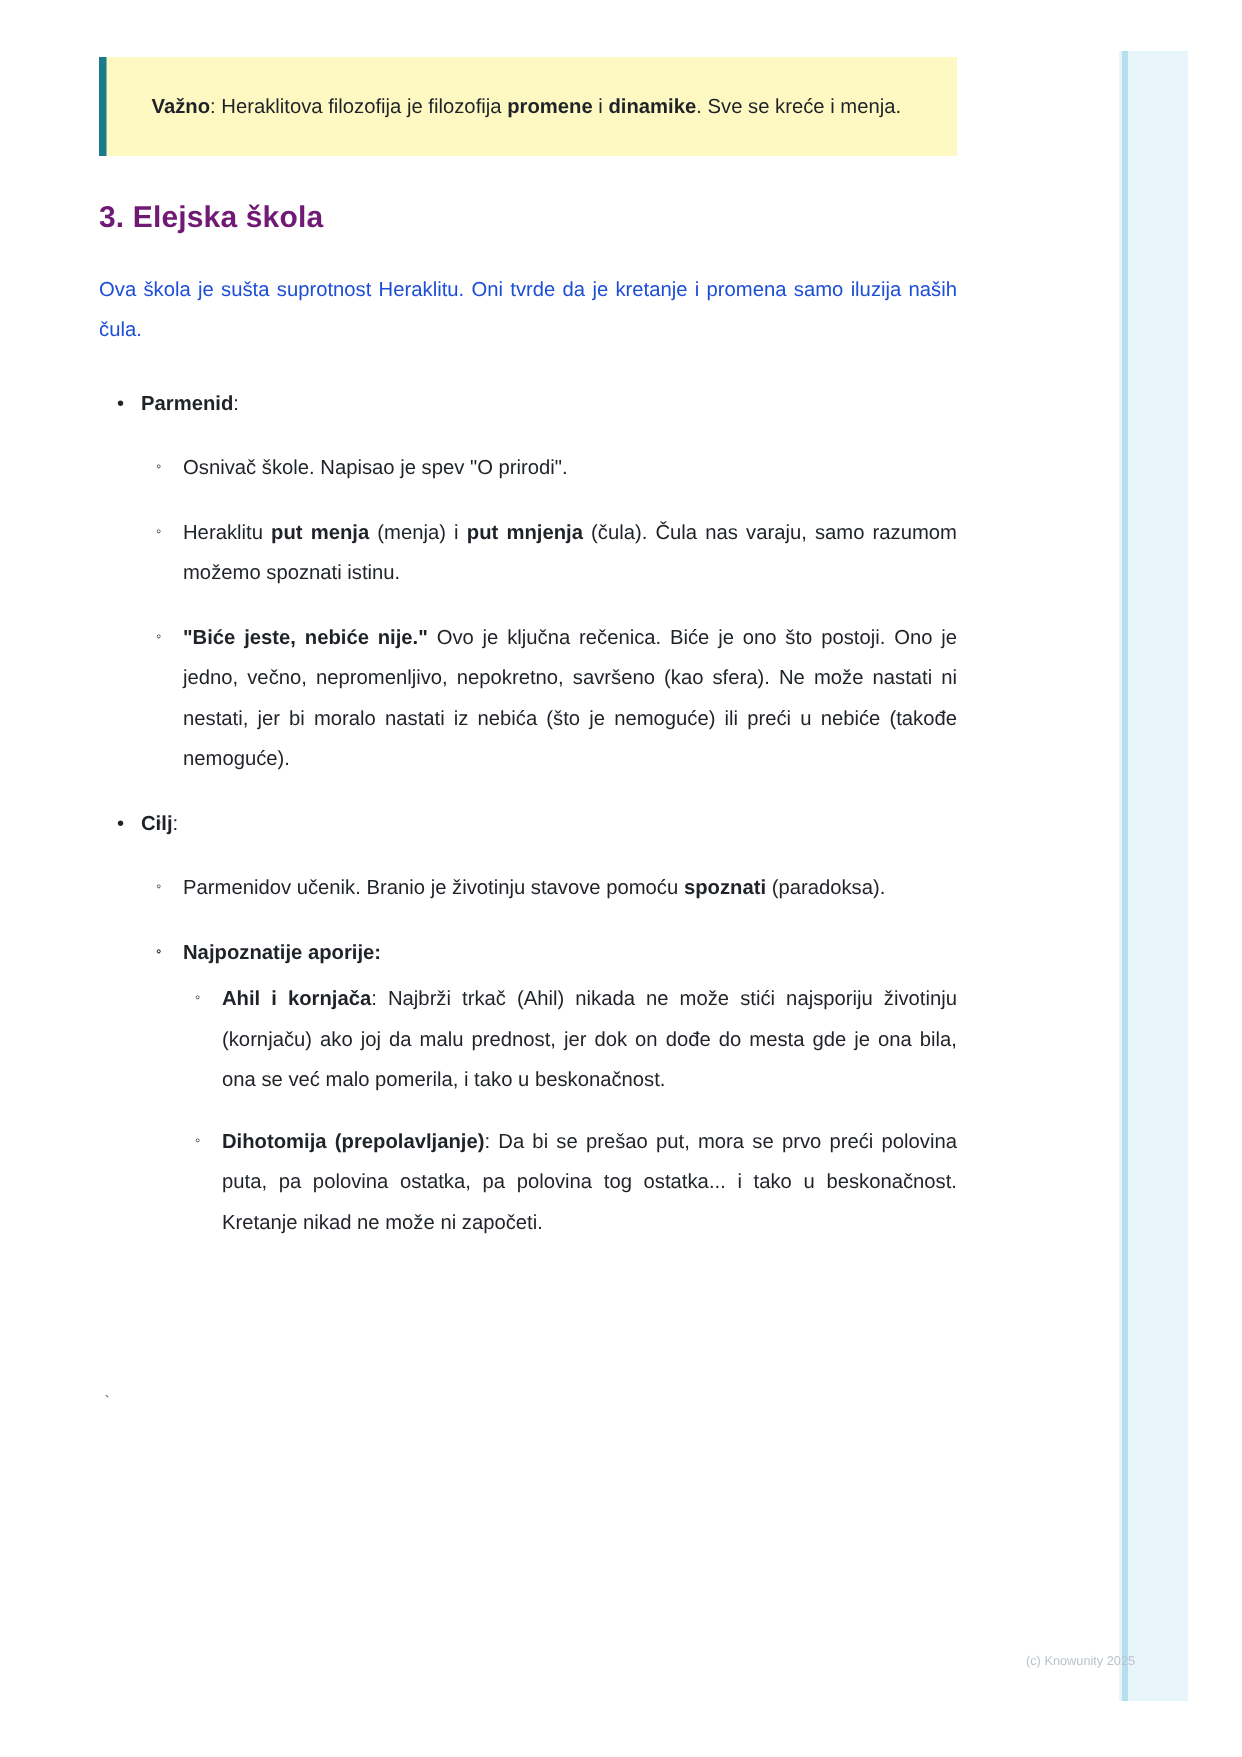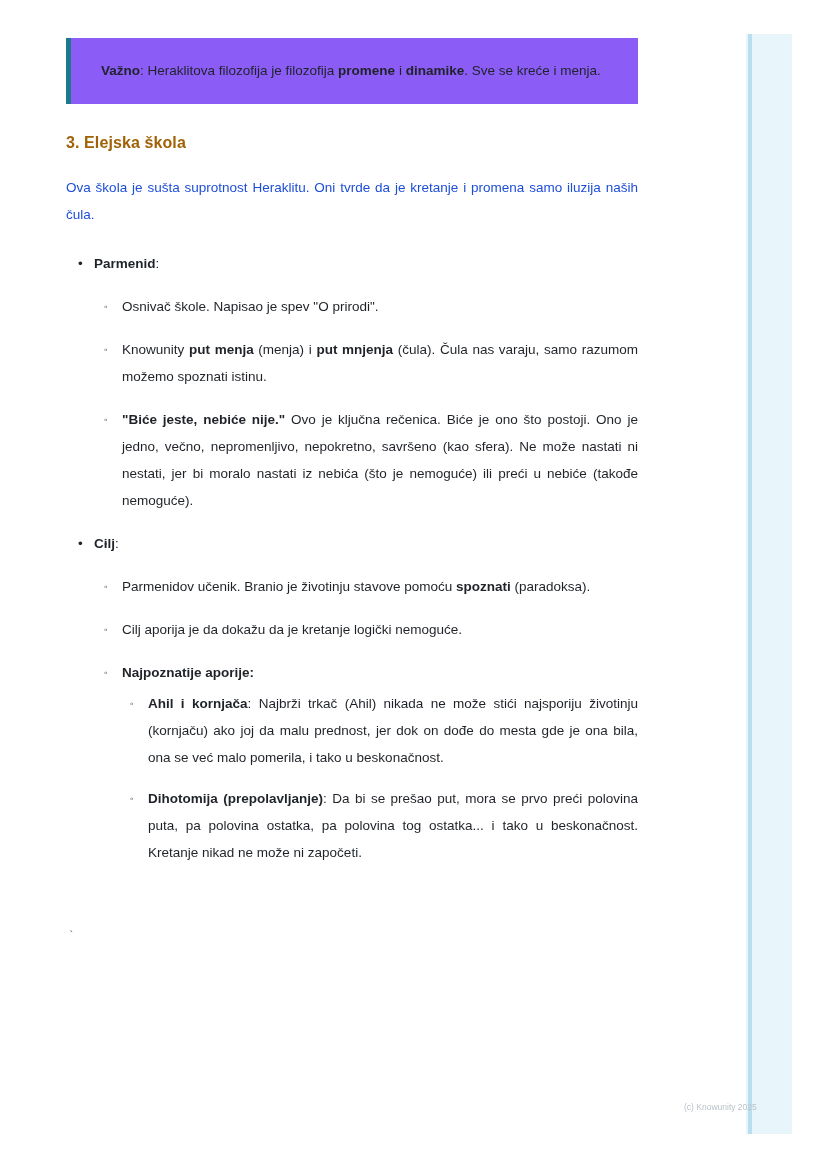--- a/index.html
+++ b/index.html
@@ -45,41 +45,41 @@
   .content {
     position: absolute;
     left: 66px;
     top: 38px;
     width: 572px;
   }
 
   
   .callout {
     position: relative;
-    background: #8b5cf6;
+    background: #fef9c3;
     border-left: 5px solid #1b7b8c;
     padding: 20px 26px 20px 30px;
     box-sizing: border-box;
     width: 572px;
     margin-bottom: 30px;
   }
   .callout p {
     margin: 0;
     font-size: 13.5px;
     line-height: 1.95;
     color: #1f2328;
     text-align: justify;
   }
 
   
   h2.section-heading {
     margin: 0 0 22px 0;
-    font-size: 16px;
+    font-size: 20px;
     font-weight: bold;
-    color: #a16207;
+    color: #701a75;
     letter-spacing: 0.1px;
   }
 
   
   p.body-text {
     margin: 0 0 22px 0;
     font-size: 13.5px;
     line-height: 2.0;
     color: #1d4ed8;
     text-align: justify;
@@ -200,21 +200,21 @@
         <span class="marker">•</span>
         <b>Parmenid</b><span>:</span>
 
         <ul class="lvl2">
           <li>
             <span class="marker">◦</span>
             <span>Osnivač škole. Napisao je spev "O prirodi".</span>
           </li>
           <li>
             <span class="marker">◦</span>
-            <span>Knowunity </span><b>put menja</b><span> (menja) i </span><b>put mnjenja</b><span> (čula). Čula nas varaju, samo razumom možemo spoznati istinu.</span>
+            <span>Heraklitu </span><b>put menja</b><span> (menja) i </span><b>put mnjenja</b><span> (čula). Čula nas varaju, samo razumom možemo spoznati istinu.</span>
           </li>
           <li>
             <span class="marker">◦</span>
             <b>"Biće jeste, nebiće nije."</b><span> Ovo je ključna rečenica. Biće je ono što postoji. Ono je jedno, večno, nepromenljivo, nepokretno, savršeno (kao sfera). Ne može nastati ni nestati, jer bi moralo nastati iz nebića (što je nemoguće) ili preći u nebiće (takođe nemoguće).</span>
           </li>
           <li>
             <span class="marker">◦</span>
           </li>
         </ul>
       </li>
@@ -223,21 +223,20 @@
         <span class="marker">•</span>
         <b>Cilj</b><span>:</span>
 
         <ul class="lvl2">
           <li>
             <span class="marker">◦</span>
             <span>Parmenidov učenik. Branio je životinju stavove pomoću </span><b>spoznati</b><span> (paradoksa).</span>
           </li>
           <li>
             <span class="marker">◦</span>
-            <span>Cilj aporija je da dokažu da je kretanje logički nemoguće.</span>
           </li>
           <li class="tight">
             <span class="marker">◦</span>
             <b>Najpoznatije aporije:</b>
 
             <ul class="lvl3">
               <li>
                 <span class="marker">◦</span>
                 <b>Ahil i kornjača</b><span>: Najbrži trkač (Ahil) nikada ne može stići najsporiju životinju (kornjaču) ako joj da malu prednost, jer dok on dođe do mesta gde je ona bila, ona se već malo pomerila, i tako u beskonačnost.</span>
               </li>

